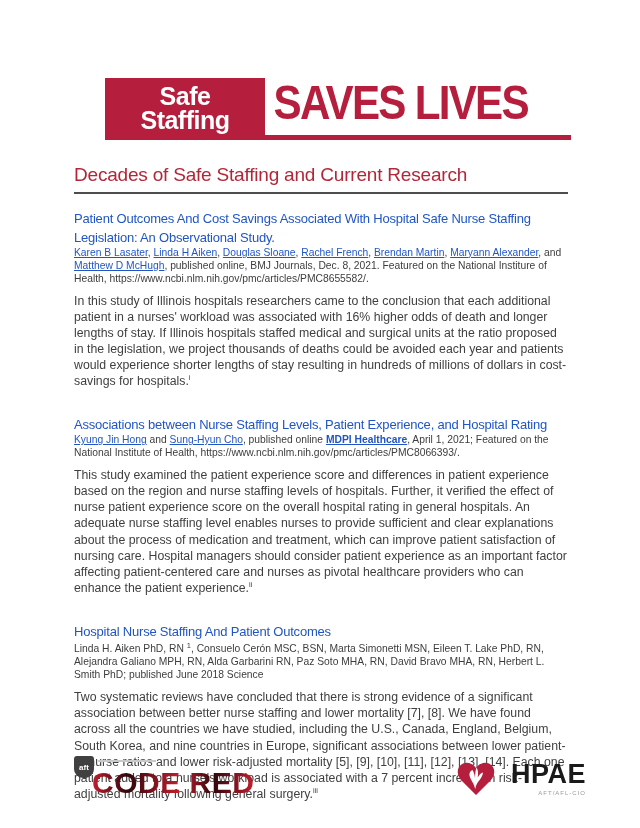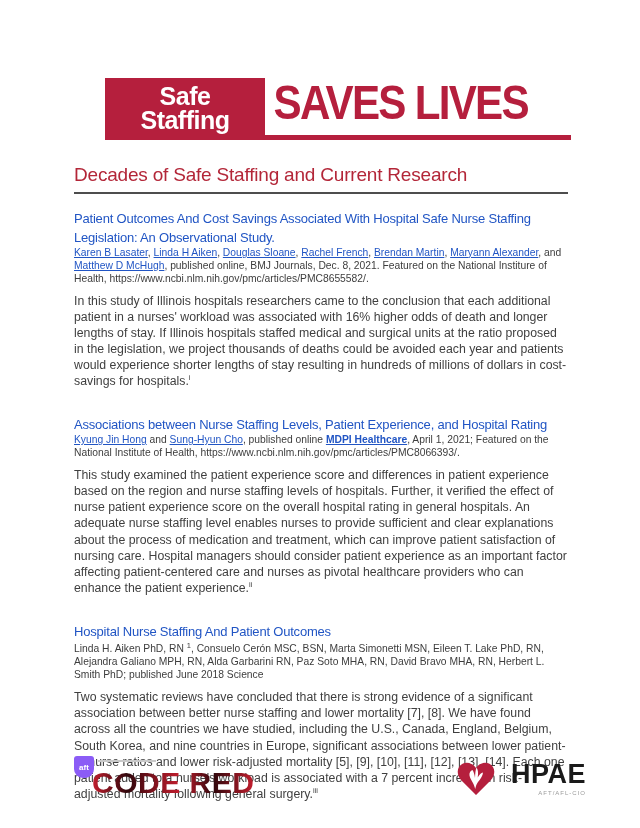--- a/index.html
+++ b/index.html
@@ -50,21 +50,21 @@
   .gap-lg { margin-top: 26px; }
 
   
   .footer {
     position: absolute; left: 74px; right: 54px; bottom: 28px;
     display: flex; justify-content: space-between; align-items: center;
   }
   .codered { position: relative; padding-top: 10px; }
   .aft-shield {
     position: absolute; top: 0; left: 0; width: 20px; height: 22px;
-    background: #8b5cf6; border-radius: 3px 3px 9px 9px;
+    background: #404040; border-radius: 3px 3px 9px 9px;
     color: #fff; font-size: 8px; font-weight: bold;
     display: flex; align-items: center; justify-content: center;
   }
   .aft-tinyline { position: absolute; top: 4px; left: 24px; width: 58px; height: 2px; background: #c9c9c9; }
   .codered-text {
     font-size: 30px; font-weight: bold; letter-spacing: 0.5px; margin-left: 18px;
     background: linear-gradient(90deg, #c41e2e 0%, #30070c 22%, #7e121d 38%, #c41e2e 55%, #30070c 75%, #c41e2e 100%);
     -webkit-background-clip: text; background-clip: text; color: transparent;
   }
   .hpae { display: flex; align-items: center; gap: 14px; }

